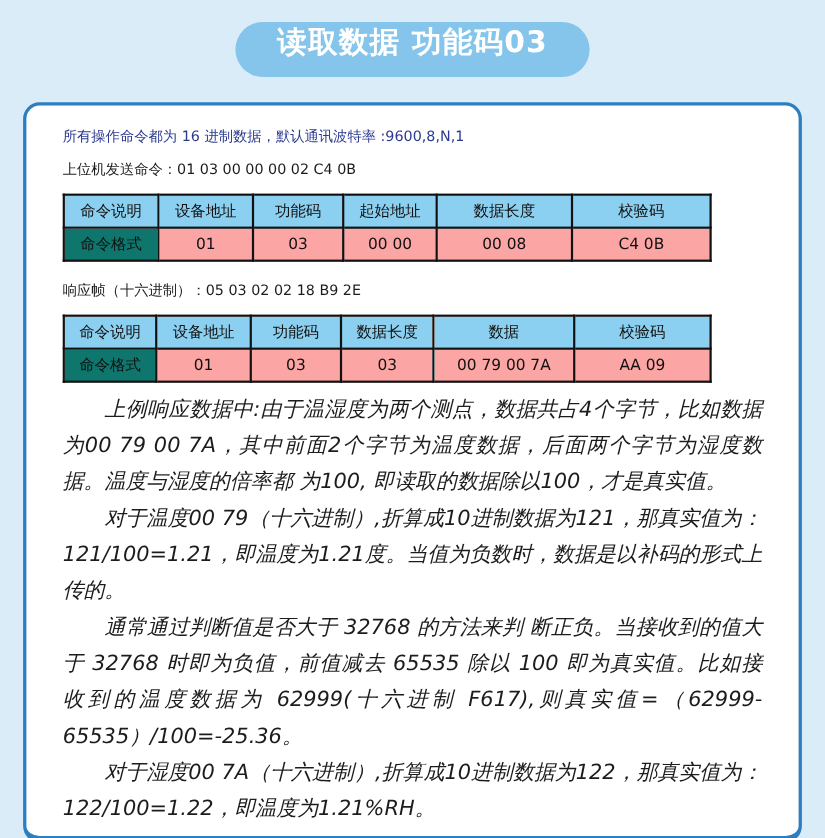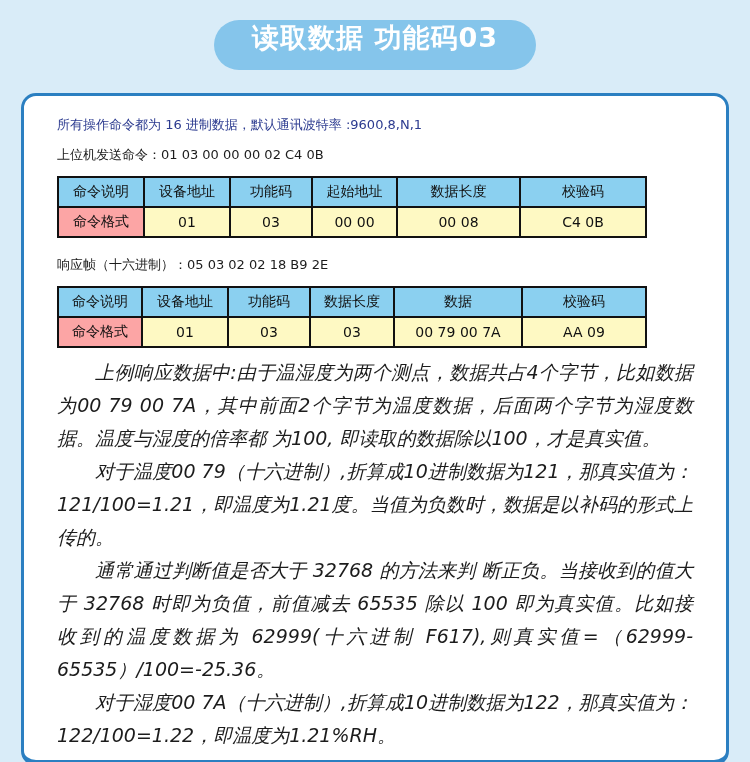--- a/index.html
+++ b/index.html
@@ -49,22 +49,22 @@
     text-align: center;
     vertical-align: middle;
     font-size: 14px;
     height: 30px;
     padding: 0;
     color: #111111;
     overflow: hidden;
     white-space: nowrap;
   }
   table.cmd-table th { background: #8bd0f0; }
-  table.cmd-table td { background: #fef9c3; }
-  table.cmd-table td.label { background: #fca5a5; }
+  table.cmd-table td { background: #fca5a5; }
+  table.cmd-table td.label { background: #0f766e; }
   .para {
     font-size: 19px;
     line-height: 33px;
     color: #1c1c1c;
     margin: 0;
     text-indent: 2em;
     text-align: justify;
     font-style: italic;
   }
   .para.first { margin-top: 8px; }

